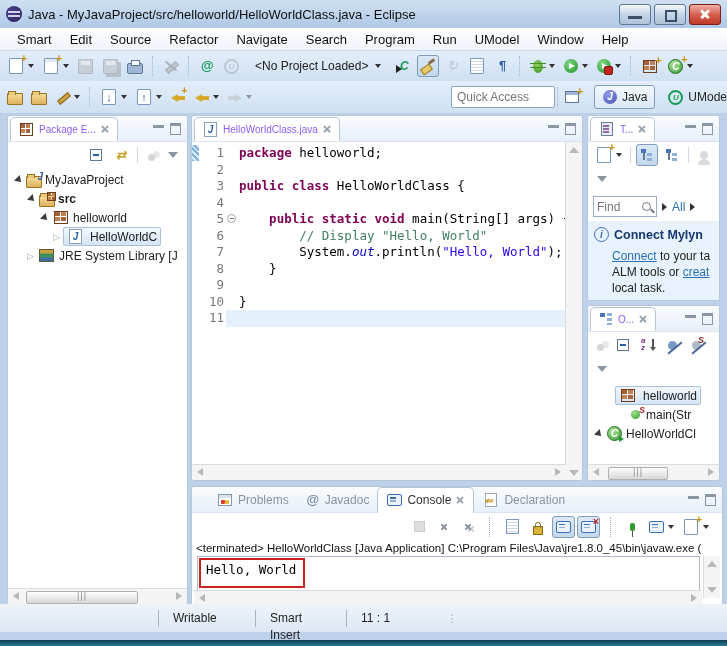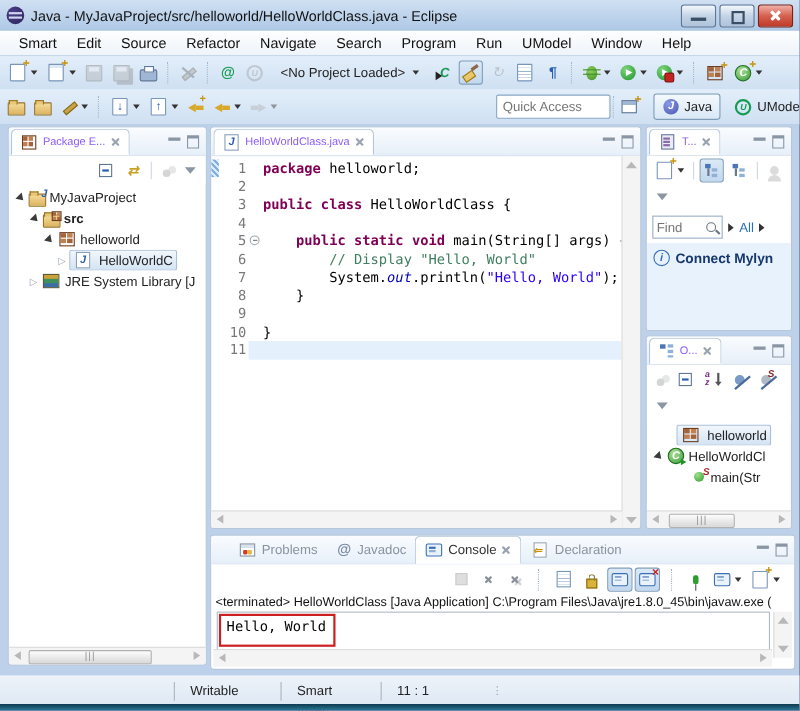--- a/index.html
+++ b/index.html
@@ -210,21 +210,21 @@
   
   .ctabs{height:25px;display:flex;align-items:center;background:linear-gradient(#fafcfe,#e6eff9);border-bottom:1px solid #d8e4f0;padding-left:16px;}
   .ctab{display:flex;align-items:center;gap:4px;font-size:12px;color:#8a93a0;padding:0 8px;height:24px;}
   .ctab.active{color:#333;background:#fff;border:1px solid #b7c7da;border-bottom-color:#fff;border-radius:5px 5px 0 0;margin-top:1px;}
   .ctoolbar{display:flex;align-items:center;justify-content:flex-end;gap:4px;padding:2px 6px;}
   .constatus{font-size:11.5px;color:#111;padding:2px 4px;white-space:nowrap;overflow:hidden;}
   .conout{position:relative;margin:0 3px;border:1px solid #b0bac6;height:40px;display:flex;}
   .conout .text{flex:1;font-family:"DejaVu Sans Mono","Liberation Mono",monospace;font-size:12.5px;color:#000;padding:5px 8px;}
   .redbox{position:absolute;left:1px;top:1px;width:102px;height:26px;border:2px solid #cc1f1f;}
   
-  .statusbar{position:absolute;left:0;right:0;bottom:4px;height:28px;background:linear-gradient(#eef3f9,#dde8f4);display:flex;align-items:center;font-size:12px;color:#222;}
+  .statusbar{position:absolute;left:0;right:0;bottom:14px;height:28px;background:linear-gradient(#eef3f9,#dde8f4);display:flex;align-items:center;font-size:12px;color:#222;}
   .scell{padding:0 14px;border-left:1px solid #aab4c0;height:17px;line-height:17px;}
   .sdots{margin-left:24px;color:#9aa4b0;font-size:10px;letter-spacing:1px;}
   .botline{position:absolute;left:0;right:0;bottom:0;height:6px;background:linear-gradient(#0e3a4e,#2a7a9a);}
 </style>
 </head>
 <body>
 
 <div id="win">
 
   <div class="titlebar">
@@ -553,20 +553,25 @@
       </span>
       <span class="smallarr"></span>
       <span class="alllink">All</span>
       <span class="smallarr"></span>
     </div>
     <div class="mylyn">
       <div class="mylyn-title">
         <i class="ic ic-info"></i>
         <span>Connect Mylyn</span>
       </div>
+      <div class="mylyn-body" id="mylynbody">
+          <div><span class="lnk">Connect</span><span> to your ta</span></div>
+          <div><span>ALM tools or </span><span class="lnk">creat</span></div>
+          <div><span>local task.</span></div>
+        </div>
     </div>
   </div>
 
   <div class="panel" id="outlinepanel" style="left:587px;top:305px;width:133px;height:176px;">
     <div class="ptabs">
       <span class="ptab active">
         <i class="ic ic-outline"></i>
         <span>O...</span>
         <span class="tclose">
             <span class="xsh a"></span>
@@ -603,29 +608,29 @@
         </span>
     </div>
     <div id="outlinetree" style="padding-top:4px;">
         <div class="trow" style="padding-left: 17px;">
           <span class="expnone"></span>
           <span class="selbox">
             <i class="ic ic-pkg"></i>
             <span class="treelabel">helloworld</span>
           </span>
         </div>
+        <div class="trow" style="padding-left: 30px;">
+          <span class="expnone"></span>
+          <i class="ic ic-method-static"></i>
+          <span class="treelabel">main(Str</span>
+        </div>
         <div class="trow" style="padding-left: 4px;">
           <span class="expo"></span>
           <i class="ic ic-class-run"></i>
           <span class="treelabel">HelloWorldCl</span>
-        </div>
-        <div class="trow" style="padding-left: 30px;">
-          <span class="expnone"></span>
-          <i class="ic ic-method-static"></i>
-          <span class="treelabel">main(Str</span>
         </div>
       </div>
     <div class="hscroll" style="position:absolute;left:0;right:0;bottom:0;">
       <span class="harr left"></span>
         <span class="hthumb" style="width:58px;left:20px;"></span>
         <span class="harr right"></span>
     </div>
   </div>
 
   <div class="panel" id="consolepanel" style="left:191px;top:486px;width:532px;height:123px;">

